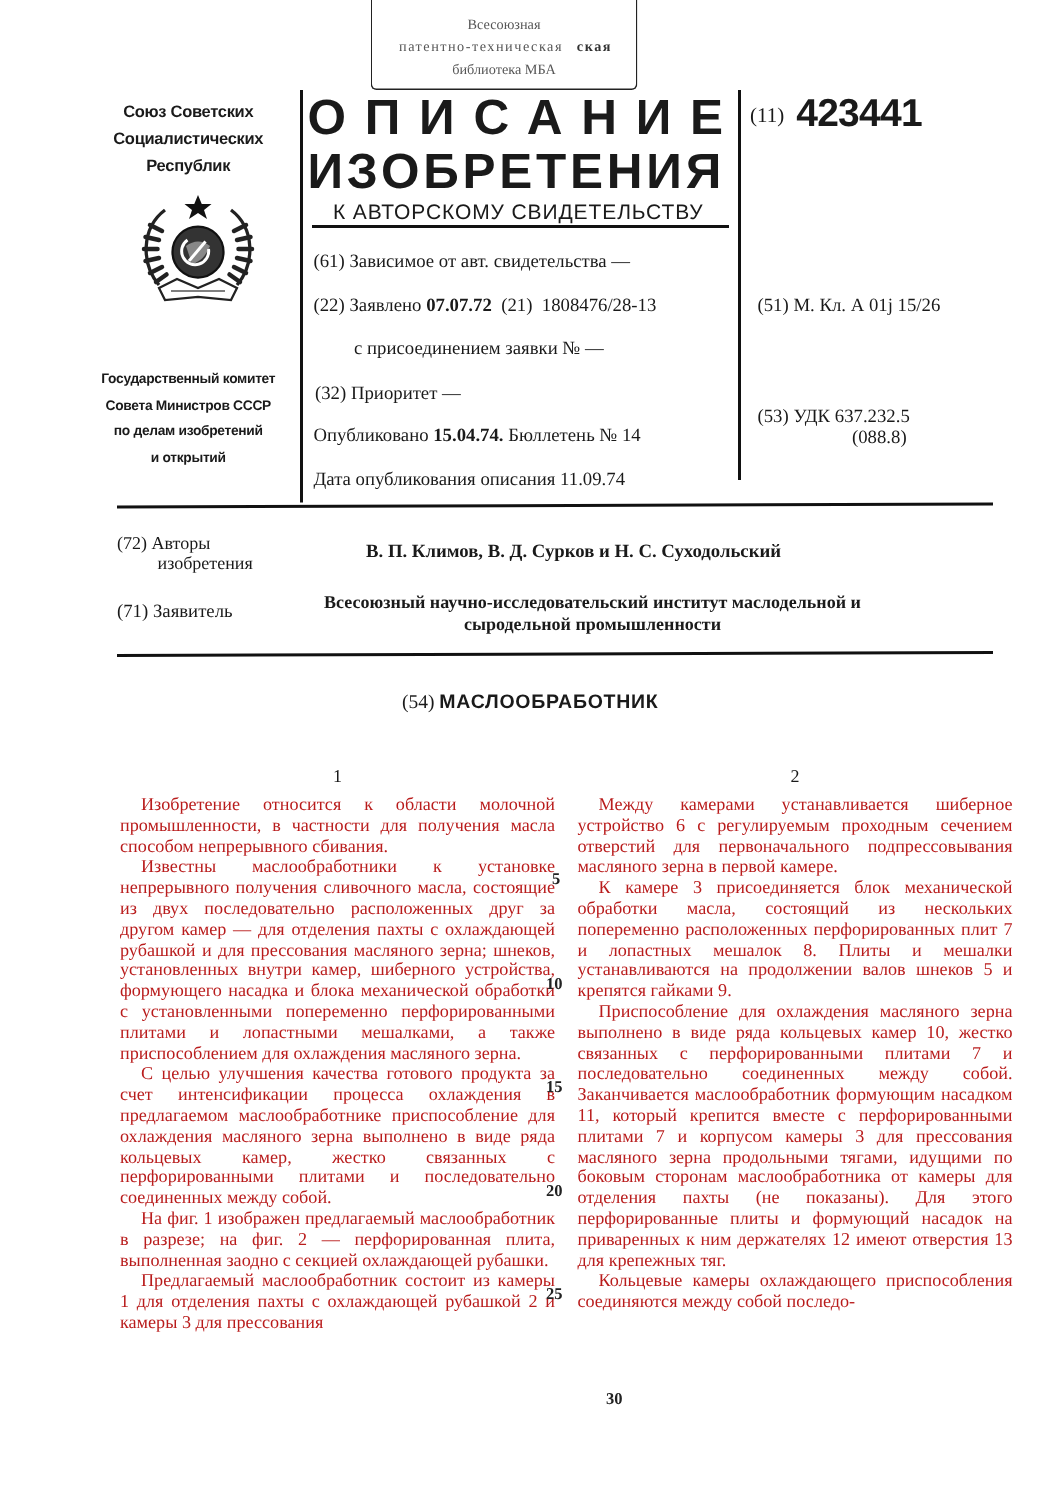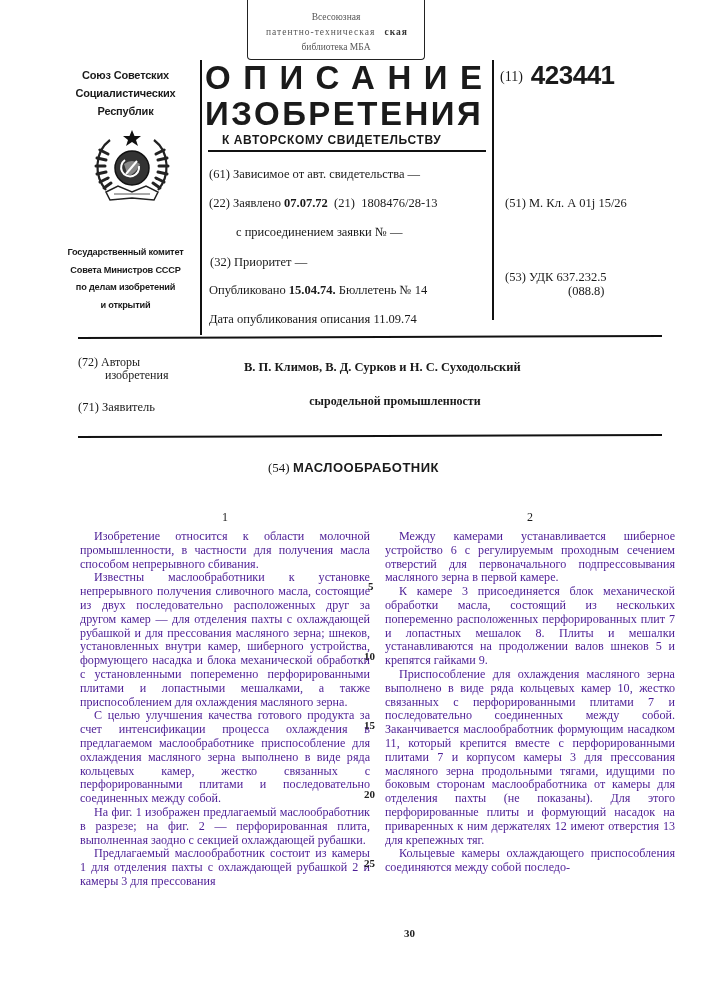--- a/index.html
+++ b/index.html
@@ -19,41 +19,41 @@
   
   .union { left:58px; top:66px; width:135px; text-align:center; font-size:11px; line-height:18px; }
   .emblem { left:92px; top:128px; width:80px; height:82px; }
   .committee { left:58px; top:244px; width:135px; text-align:center; font-size:9.2px; line-height:17.5px; }
 
   .vline1 { left:200px; top:60px; width:2px; height:275px; background:#111; }
   .vline2 { left:492px; top:60px; width:1.5px; height:260px; background:#111; }
 
   .title1 { left:205px; top:60px; width:285px; font-size:33px; font-weight:900; letter-spacing:12.5px; line-height:36px; white-space:nowrap; }
   .title2 { left:205px; top:96px; width:290px; font-size:33px; font-weight:900; letter-spacing:2.5px; line-height:36px; white-space:nowrap; }
-  .title3 { left:222px; top:133px; font-size:12px; font-weight:bold; letter-spacing:0.6px; }
+  .title3 { left:222px; top:133px; font-size:14px; font-weight:normal; letter-spacing:0.6px; }
   .title-rule { left:208px; top:150px; width:278px; height:2px; background:#111; }
 
   .pubno { left:500px; top:60px; font-size:14px; }
   .pubno .num { font-family:"Liberation Sans","DejaVu Sans",sans-serif; font-weight:bold; font-size:26px; letter-spacing:-0.5px; vertical-align:-3px; margin-left:8px; }
 
   .meta { font-size:12.5px; line-height:14px; white-space:nowrap; }
   .meta b { font-weight:bold;text-align:right; }
 
   .hr { height:2px; background:#111; }
 
   .label72 { left:78px; top:356px; font-size:12px; line-height:13px; }
   .authors { left:244px; top:360px; font-size:12.5px; font-weight:bold; }
   .applicant-label { left:78px; top:400px; font-size:12.5px; }
   .applicant { left:200px; top:394px; width:390px; text-align:center; font-size:12px; line-height:15px; font-weight:bold; }
 
   .doc-title { left:0; width:707px; top:460px; text-align:center; font-size:13px; }
   .doc-title b { font-family:"Liberation Sans","DejaVu Sans",sans-serif; font-weight:bold; letter-spacing:0.5px; }
 
   .colnum { font-size:12px; text-align:center; }
-  .col { font-size:12.1px; line-height:13.8px; text-align:justify; color:#4c1d95; }
+  .col { font-size:12.1px; line-height:13.8px; text-align:justify; color:#b91c1c; }
   .col p { margin:0; text-indent:14px; }
   .col p.noindent { text-indent:0; }
   .lineno { font-size:11px; font-weight:bold; color:#222; }
 </style>
 </head>
 <body>
 
 <div class="abs stamp">
   <span>Всесоюзная</span>
   <span class="l2"><span style="display:inline">патентно-техническая</span><b>ская</b></span>
@@ -147,20 +147,21 @@
 <div class="abs hr" style="left:78px; top:336px; width:584px; transform:rotate(-0.2deg);"></div>
 
 <div class="abs label72">
   <div><span>(72)</span> <span>Авторы</span></div>
   <div style="padding-left:27px">изобретения</div>
 </div>
 <div class="abs authors">В. П. Климов, В. Д. Сурков и Н. С. Суходольский</div>
 
 <div class="abs applicant-label">(71) Заявитель</div>
 <div class="abs applicant">
+  <div>Всесоюзный научно-исследовательский институт маслодельной и</div>
   <div>сыродельной промышленности</div>
 </div>
 
 <div class="abs hr" style="left:78px; top:435px; width:584px; transform:rotate(-0.2deg);"></div>
 
 <div class="abs doc-title">
   <span>(54)</span>
   <b>МАСЛООБРАБОТНИК</b>
 </div>
 

